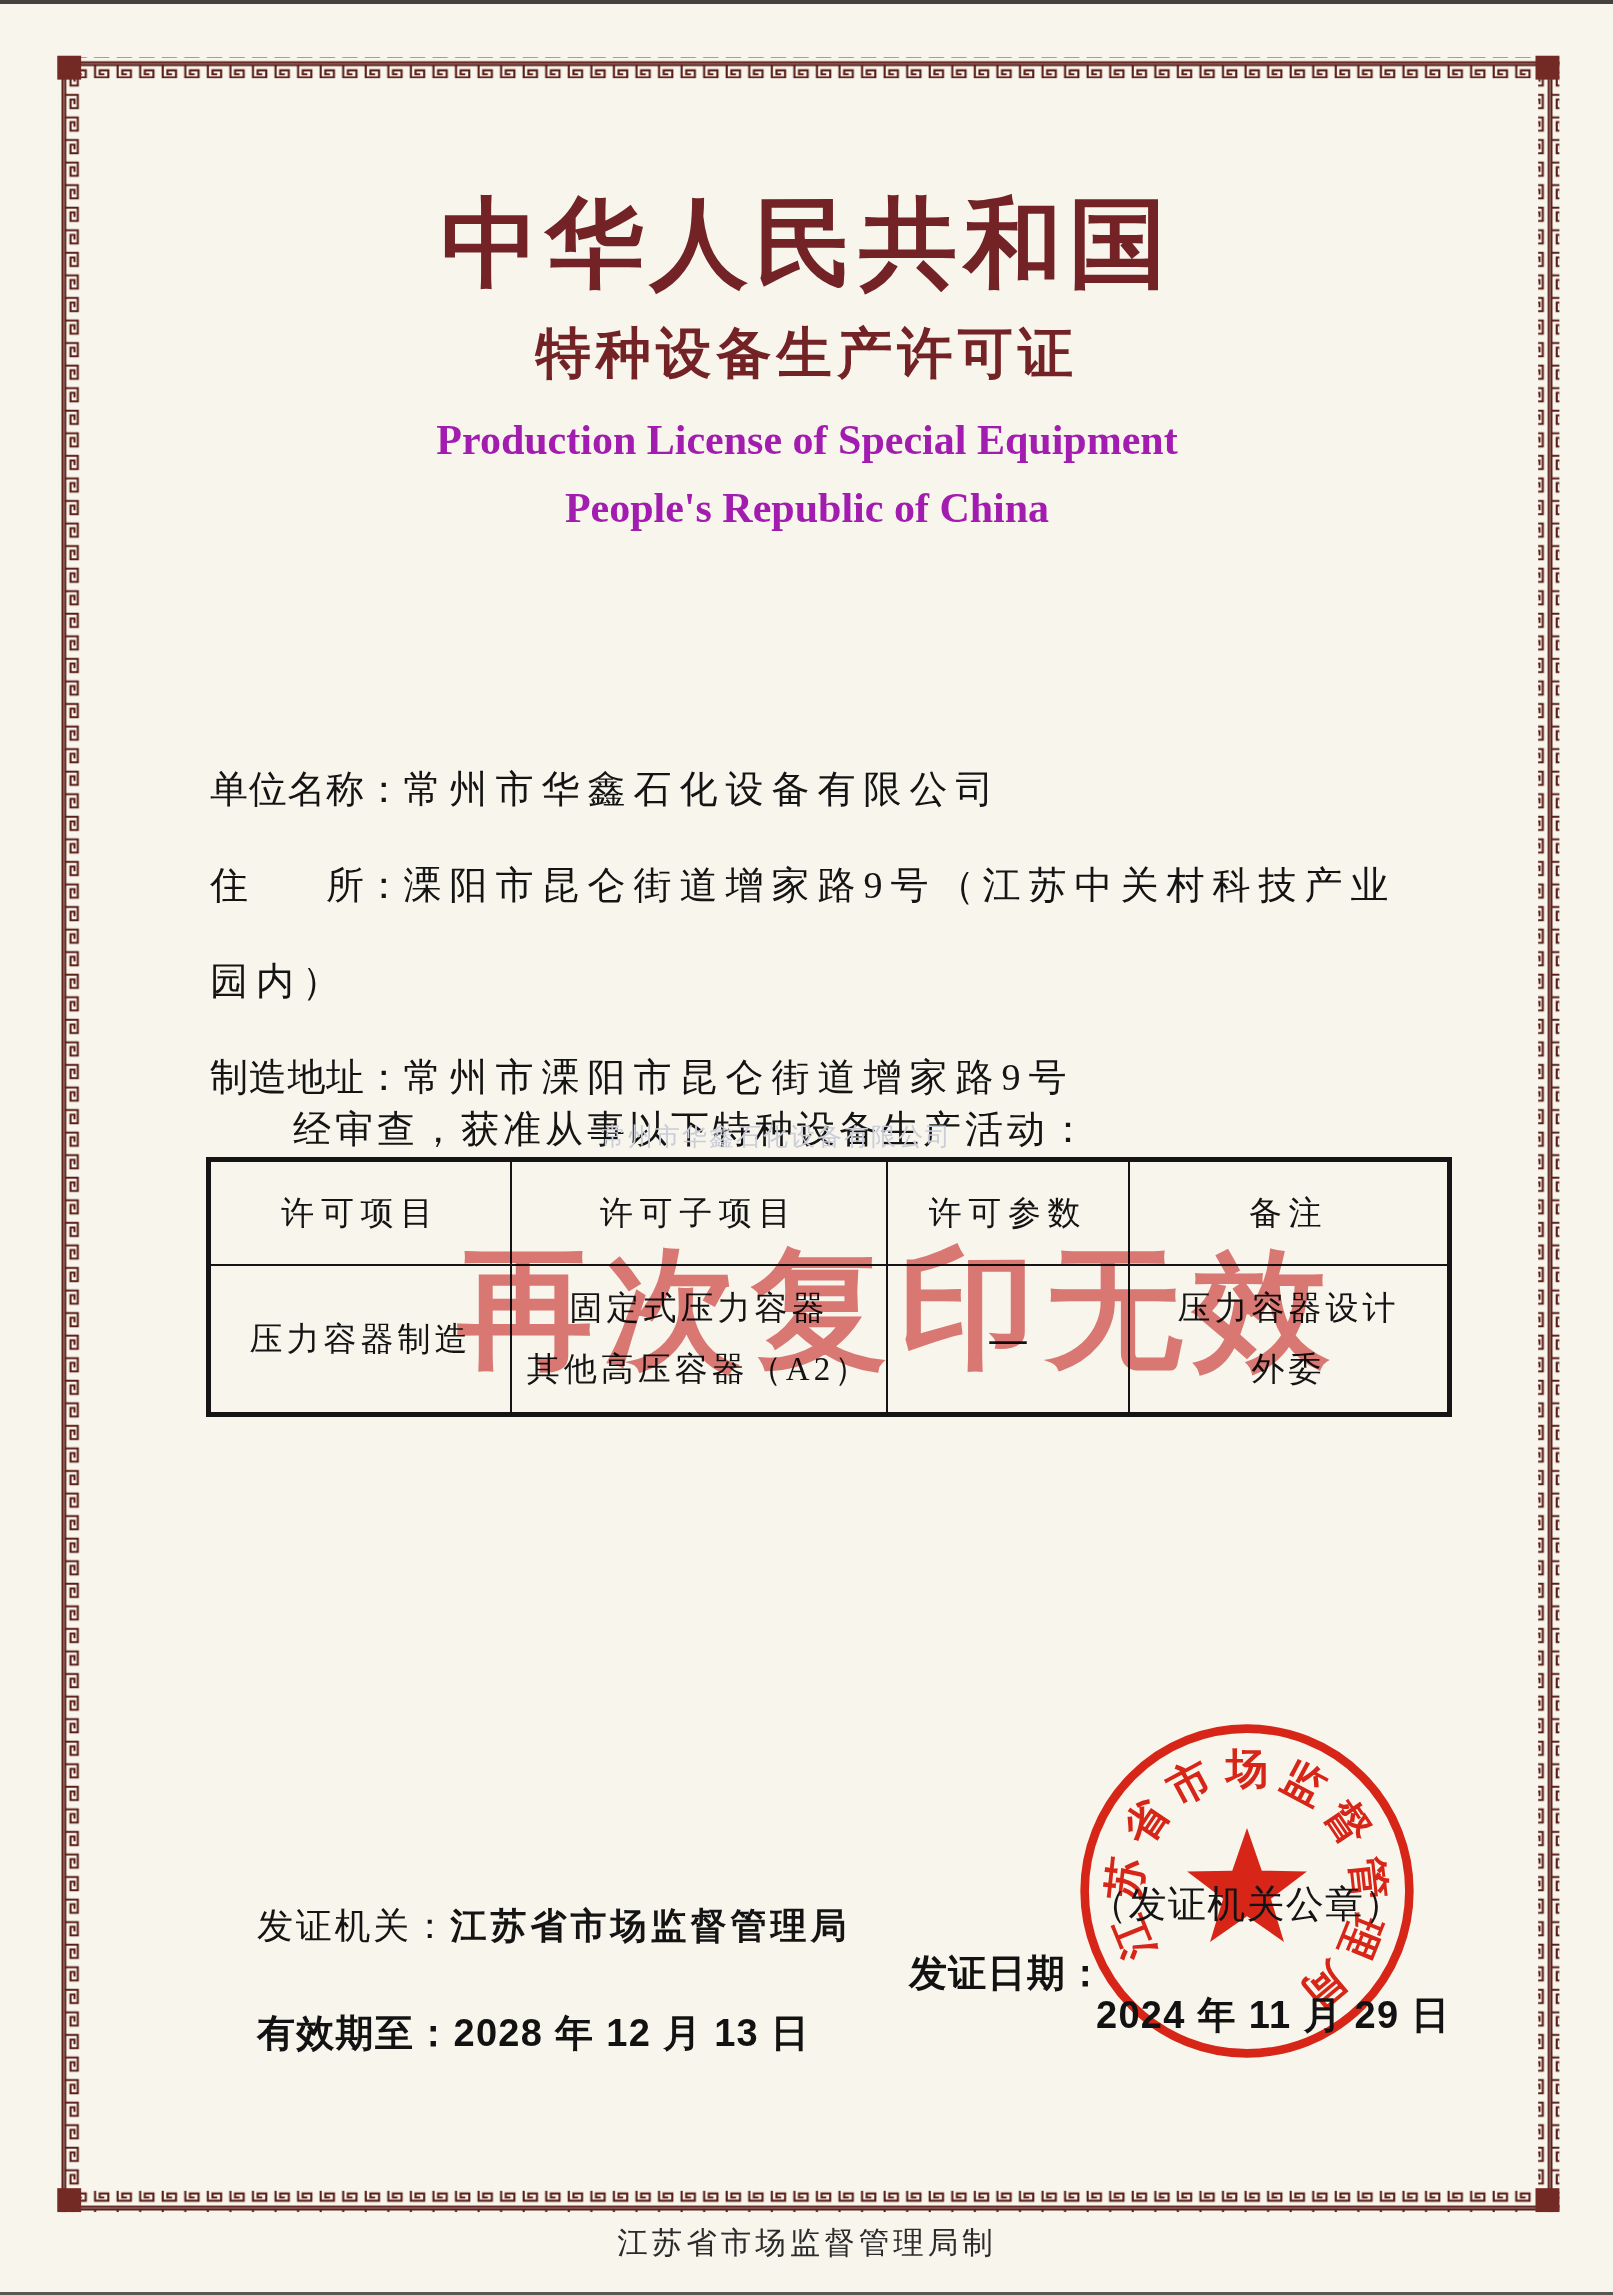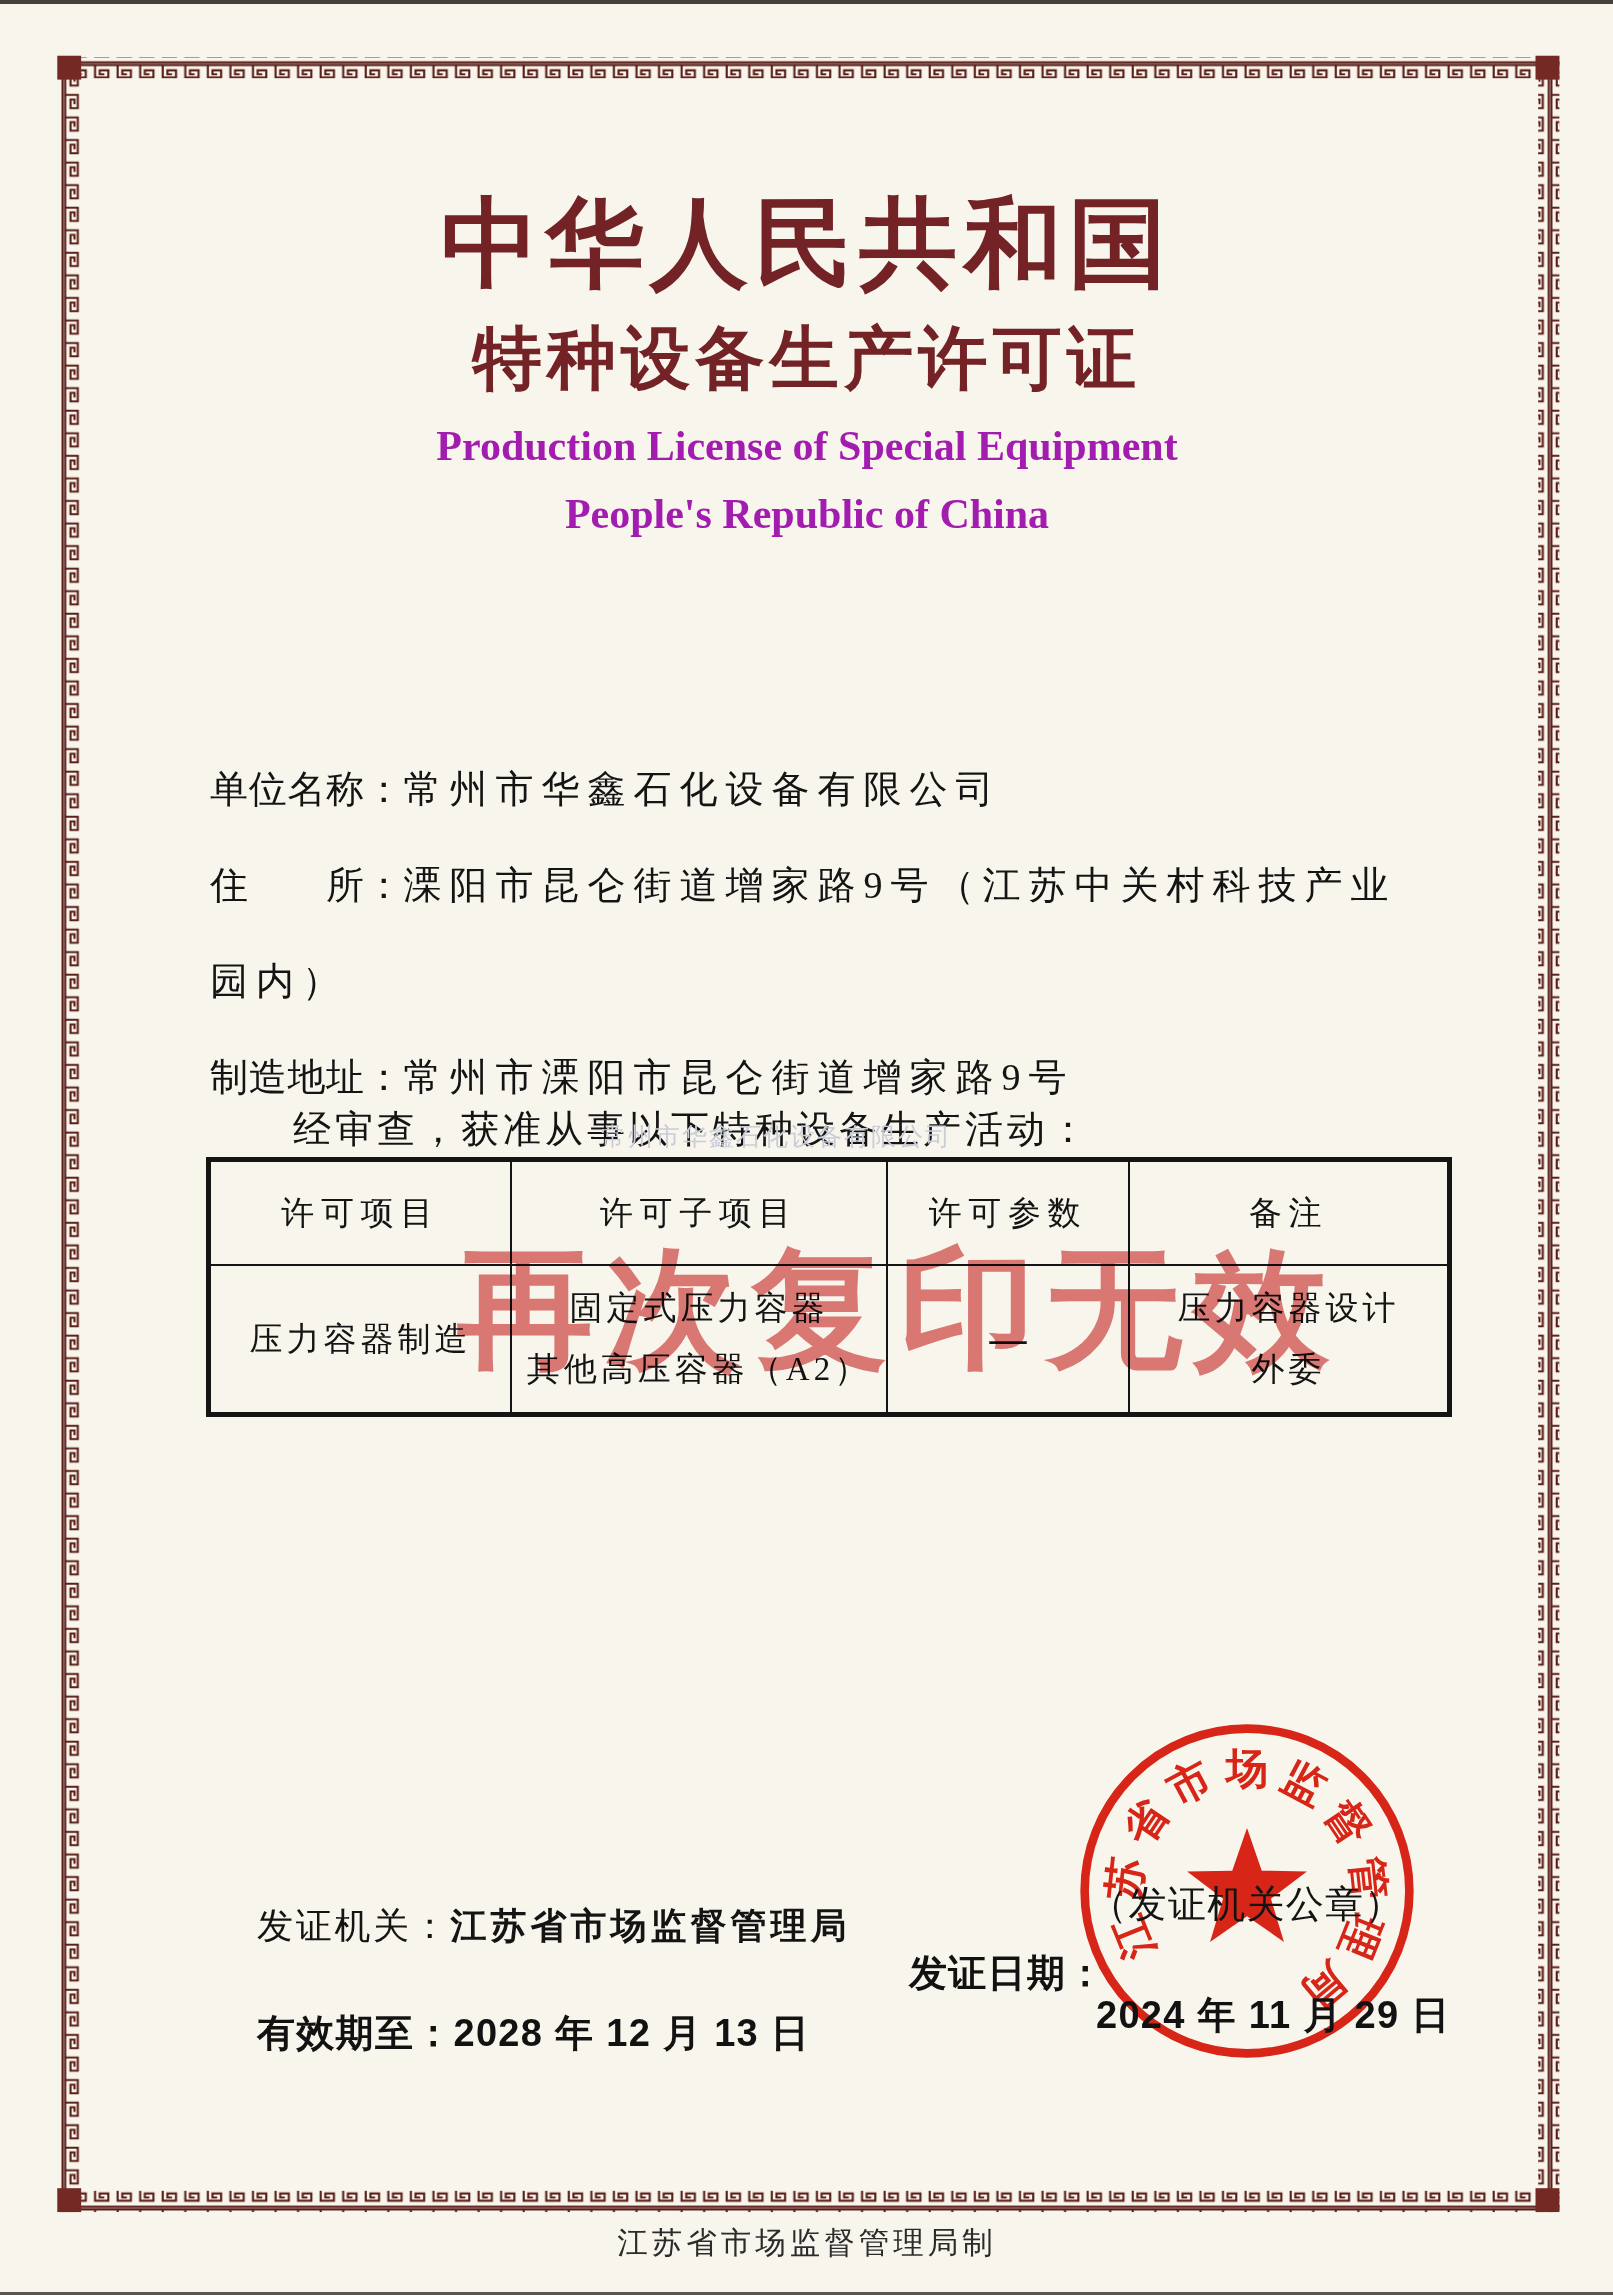--- a/index.html
+++ b/index.html
@@ -5,21 +5,21 @@
   html,body{margin:0;padding:0;background:#8a8680;}
   .page{position:relative;width:1614px;height:2295px;background:#f8f5ec;overflow:hidden;
         font-family:"Liberation Serif","DejaVu Serif",serif;color:#141414;}
   .scan-edge-top{position:absolute;left:0;top:0;width:100%;height:4px;background:#46413d;}
   .scan-edge-bottom{position:absolute;left:0;bottom:0;width:100%;height:2.7px;background:#5a554f;}
   svg.frame{position:absolute;left:0;top:0;}
 
   
   .header{position:absolute;left:0;right:0;top:192px;text-align:center;}
   .t-cn1{font-size:98px;font-weight:700;color:#732226;letter-spacing:6.6px;line-height:105px;}
-  .t-cn2{font-size:69px;font-weight:700;color:#732226;letter-spacing:5.3px;line-height:93px;margin-top:16px;}
+  .t-cn2{font-size:55px;font-weight:700;color:#732226;letter-spacing:5.3px;line-height:93px;margin-top:10px;}
   .t-en{font-size:42px;font-weight:700;color:#a21caf;line-height:58px;margin-top:10.6px;}
 
   
   .license-no{position:absolute;right:167px;top:628px;font-size:38px;letter-spacing:1.3px;color:#111;}
   .license-no .num{font-family:"Liberation Serif","DejaVu Serif",serif;letter-spacing:2px;}
 
   
   .fields{position:absolute;left:210px;top:741px;width:1228px;font-size:38px;line-height:96px;}
   .flabel{letter-spacing:0.7px;}
   .fvalue{letter-spacing:8px;}

